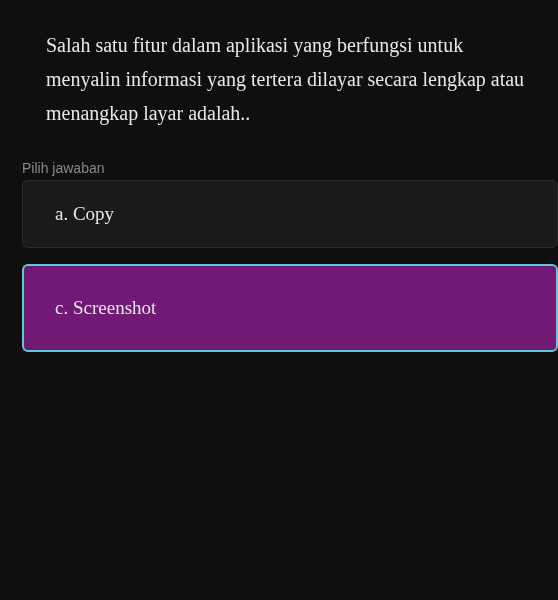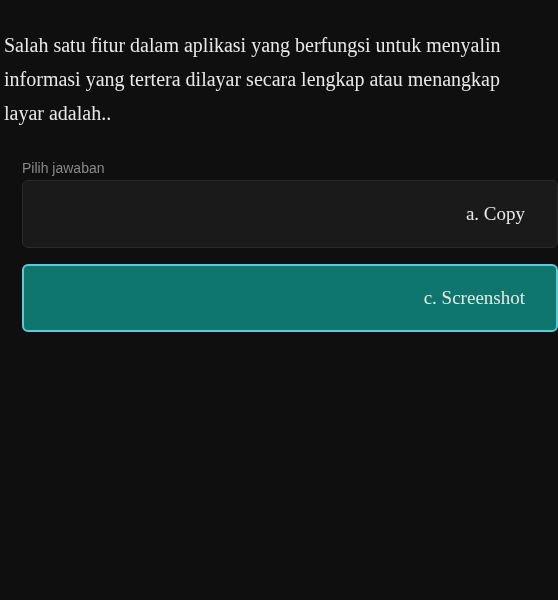--- a/index.html
+++ b/index.html
@@ -9,21 +9,22 @@
     }
     body {
       background: #0f0f0f;
       font-family: Georgia, 'Times New Roman', serif;
       width: 558px;
       height: 600px;
       overflow: hidden;
       color: #e8e8e8;
     }
     .question-container {
-      padding: 28px 22px 30px 4px;
+      padding: 28px 22px 30px 12px;
+      margin-left: 34px;
     }
     .question-text {
       font-size: 20px;
       line-height: 1.7;
       color: #e8e8e8;
       font-weight: 400;
     }
     .answer-section {
       padding: 0 0 0 22px;
     }
@@ -41,27 +42,27 @@
     }
     .option {
       background: #1a1a1a;
       border: 1px solid #2a2a2a;
       border-radius: 6px;
       padding: 22px 32px;
       font-size: 19px;
       color: #e8e8e8;
       cursor: pointer;
       font-family: Georgia, 'Times New Roman', serif;
-      text-align: right;
+      text-align: left;
       transition: all 0.15s;
     }
     .option.selected {
       border: 2px solid #5fc9d8;
-      background: #0f766e;
-      padding: 21px 31px;
+      background: #701a75;
+      padding: 31px 31px;
     }
   </style>
 </head>
 <body>
 
 <div class="question-container">
   <p class="question-text">Salah satu fitur dalam aplikasi yang berfungsi untuk menyalin informasi yang tertera dilayar secara lengkap atau menangkap layar adalah..</p>
 </div>
 
 <div class="answer-section">

